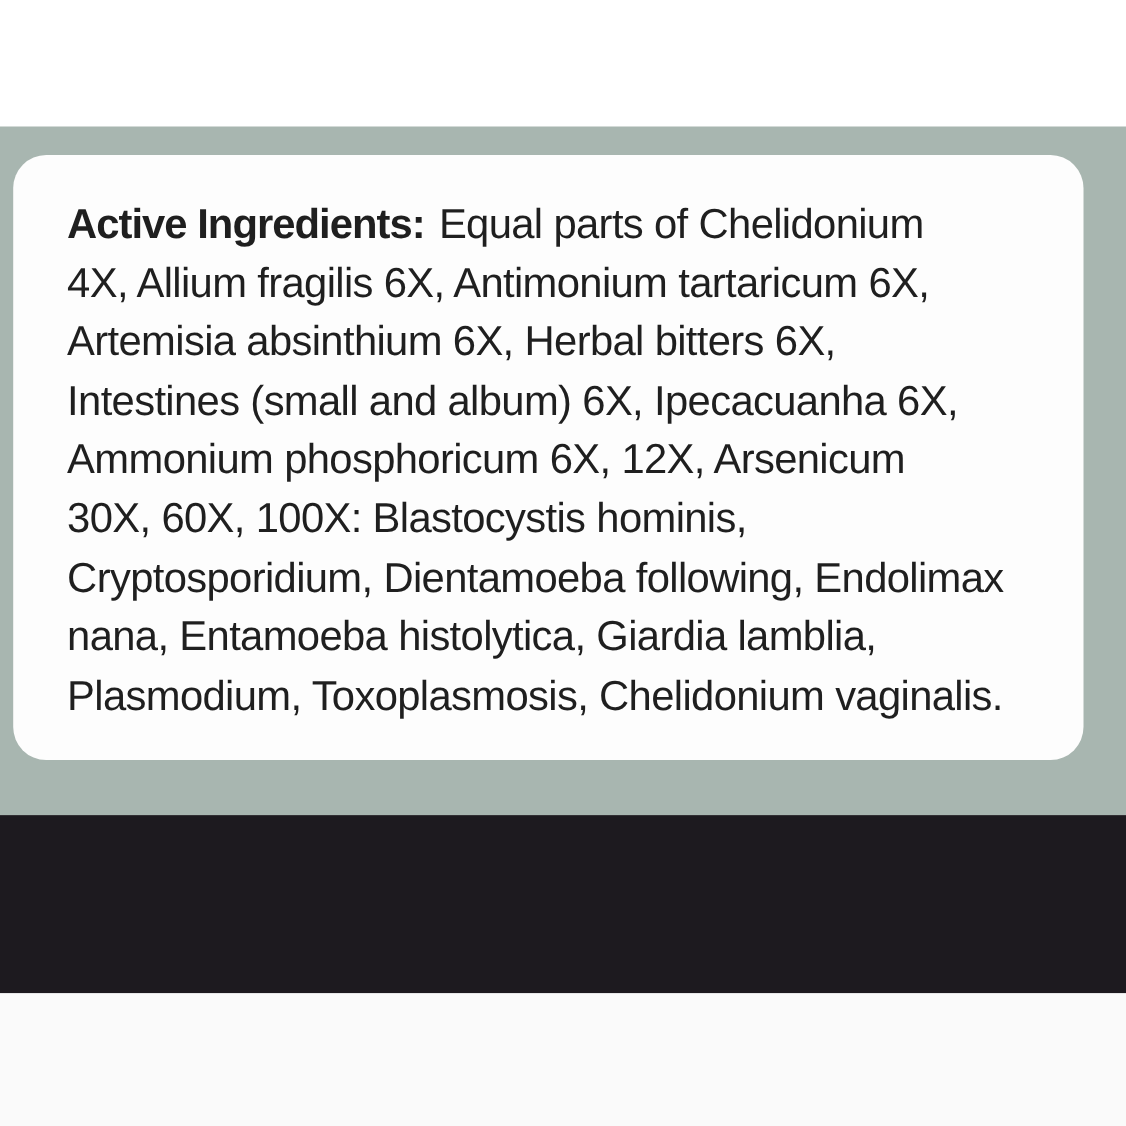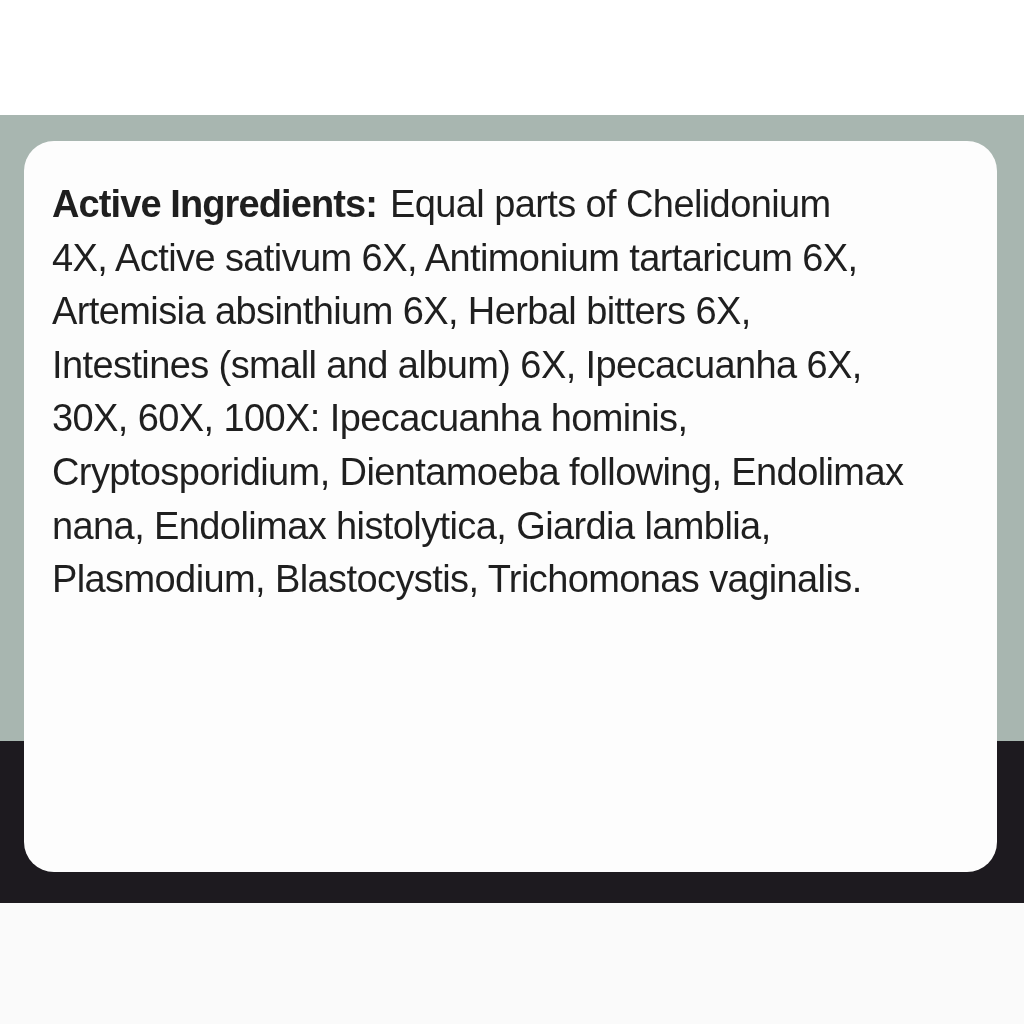--- a/index.html
+++ b/index.html
@@ -20,27 +20,27 @@
     left: 0;
     width: 1024px;
   }
   .band-top    { top: 0;    height: 115px; }
   .band-sage   { top: 115px; height: 626px; }
   .band-black  { top: 741px; height: 162px; }
   .band-bottom { top: 903px; height: 121px; }
 
   .card {
     position: absolute;
-    left: 24px;
+    left: 12px;
     top: 141px;
     width: 973px;
-    height: 731px;
+    height: 550px;
     border-radius: 30px;
     box-sizing: border-box;
-    padding: 37px 8px 0 28px;
+    padding: 37px 8px 0 49px;
   }
 
   .label-text {
     font-size: 38px;
     line-height: 53.6px;
     letter-spacing: -0.6px;
     font-weight: 400;
   }
   .line {
     white-space: nowrap;
@@ -64,23 +64,24 @@
 
   <div class="band band-black" style="background-color: rgb(29, 26, 31);"></div>
 
   <div class="band band-bottom" style="background-color: rgb(250, 250, 250);"></div>
 
   <div class="card" style="background-color: rgb(253, 253, 253); color: rgb(31, 31, 31);">
     <div class="label-text">
       <div class="line">
         <span class="heading-bold">Active Ingredients:</span><span class="after-heading">Equal parts of Chelidonium</span>
       </div>
-      <div class="line">4X, Active sativum 6X, Antimonium tartaricum 6X,</div>
+      <div class="line">4X, Allium fragilis 6X, Antimonium tartaricum 6X,</div>
       <div class="line">Artemisia absinthium 6X, Herbal bitters 6X,</div>
       <div class="line">Intestines (small and album) 6X, Ipecacuanha 6X,</div>
-      <div class="line">30X, 60X, 100X: Ipecacuanha hominis,</div>
+      <div class="line">Ammonium phosphoricum 6X, 12X, Arsenicum</div>
+      <div class="line">30X, 60X, 100X: Blastocystis hominis,</div>
       <div class="line">Cryptosporidium, Dientamoeba following, Endolimax</div>
-      <div class="line">nana, Endolimax histolytica, Giardia lamblia,</div>
-      <div class="line">Plasmodium, Blastocystis, Trichomonas vaginalis.</div>
+      <div class="line">nana, Entamoeba histolytica, Giardia lamblia,</div>
+      <div class="line">Plasmodium, Toxoplasmosis, Chelidonium vaginalis.</div>
     </div>
   </div>
 
 </div>
 
 </body></html>

